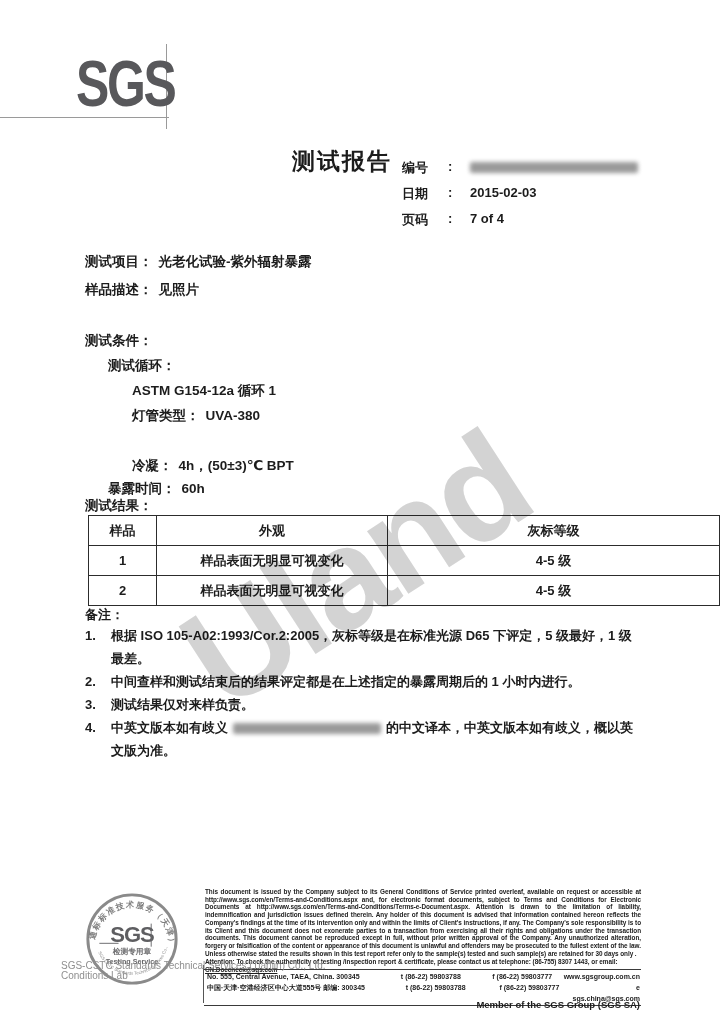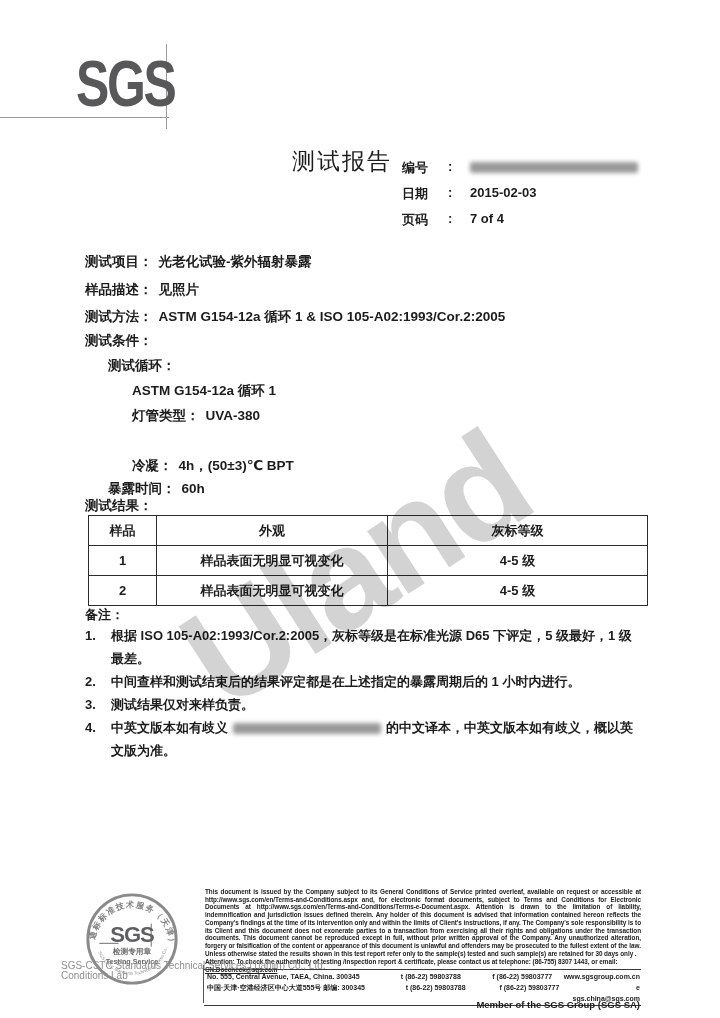--- a/index.html
+++ b/index.html
@@ -5,37 +5,37 @@
   html,body{margin:0;padding:0;background:#e8e8e8;}
   .page{position:relative;width:720px;height:1018px;background:#ffffff;overflow:hidden;
         font-family:"Liberation Sans","DejaVu Sans",sans-serif;color:#1c1c1c;}
 
   
   .logo{position:absolute;left:76px;top:52px;font-size:64px;font-weight:700;color:#58585b;
         letter-spacing:-3px;transform:scaleX(.78);transform-origin:left top;line-height:64px;}
   .cropmark-h{position:absolute;left:0;top:117px;width:169px;height:1px;background:#9a9a9a;}
   .cropmark-v{position:absolute;left:166px;top:44px;width:1px;height:85px;background:#9a9a9a;}
 
-  .title{position:absolute;left:292px;top:146px;font-size:23px;font-weight:400;letter-spacing:2px;}
+  .title{position:absolute;left:292px;top:146px;font-size:23px;font-weight:700;letter-spacing:2px;}
 
   .meta{position:absolute;left:402px;top:159px;font-size:13px;font-weight:700;}
   .meta-row{display:flex;height:26px;align-items:flex-start;}
   .meta-label{width:46px;}
   .meta-colon{width:22px;}
   .redact{display:inline-block;background:#9a9a9a;filter:blur(2px);border-radius:2px;vertical-align:middle;}
   .redact-no{width:168px;height:11px;margin-top:3px;}
   .redact-note{width:148px;height:11px;margin:0 5px;}
 
   
   .bline{position:absolute;font-size:13.5px;font-weight:700;white-space:nowrap;}
   .bline .lbl{margin-right:6px;}
   sup{font-size:9px;}
 
   
-  .rtable{position:absolute;left:88px;top:515px;width:560px;border-collapse:collapse;
+  .rtable{position:absolute;left:88px;top:515px;width:632px;border-collapse:collapse;
           font-size:13px;font-weight:700;color:#1c1c1c;}
   .rtable th,.rtable td{border:1.5px solid #2c2c2c;text-align:center;height:29px;padding:0;
           font-size:13px;font-weight:700;}
   .col-sample{width:67px;}
   .col-look{width:230px;}
 
   
   .notes{position:absolute;left:85px;top:606px;width:556px;font-size:13px;font-weight:700;}
   .notes-label{line-height:18px;margin-bottom:0;}
   .note-item{display:flex;line-height:23px;}
@@ -94,23 +94,20 @@
       <span class="meta-colon">:</span>
       <span class="meta-value">7 of 4</span>
     </div>
   </div>
 
   <div class="bline" style="left:85px;top:253px">
     <span class="lbl">测试项目：</span><span>光老化试验-紫外辐射暴露</span>
   </div>
   <div class="bline" style="left:85px;top:281px">
     <span class="lbl">样品描述：</span><span>见照片</span>
-  </div>
-  <div class="bline" style="left:85px;top:308px">
-    <span class="lbl">测试方法：</span><span>ASTM G154-12a 循环 1 &amp; ISO 105-A02:1993/Cor.2:2005</span>
   </div>
   <div class="bline" style="left:85px;top:332px">
     <span class="lbl">测试条件：</span>
   </div>
   <div class="bline" style="left:108px;top:357px">
     <span class="lbl">测试循环：</span>
   </div>
   <div class="bline" style="left:132px;top:382px">
     <span>ASTM G154-12a 循环 1</span>
   </div>

